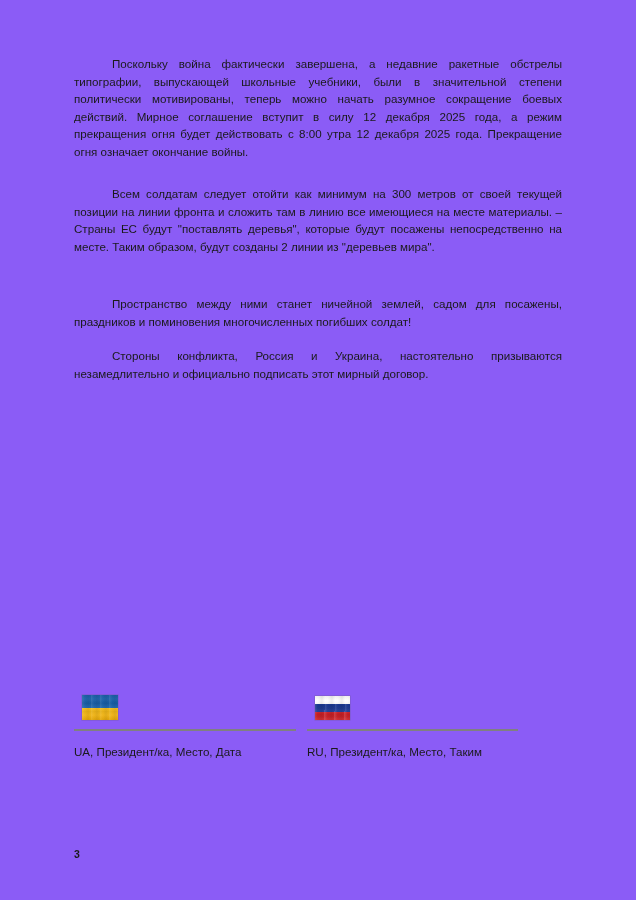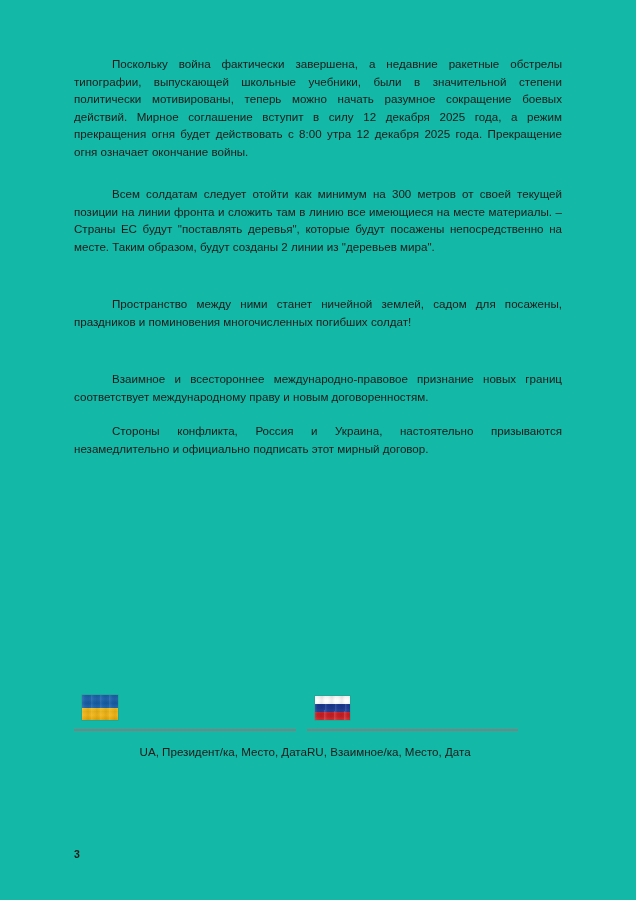--- a/index.html
+++ b/index.html
@@ -4,21 +4,21 @@
 <style>
   html, body {
     margin: 0;
     padding: 0;
     background: #ffffff;
   }
   .page {
     position: relative;
     width: 636px;
     height: 900px;
-    background: #14b8a6;
+    background: #8b5cf6;
     overflow: hidden;
     font-family: "Liberation Sans", sans-serif;
     color: #000000;
   }
   .content {
     position: absolute;
     left: 74px;
     top: 55px;
     width: 488px;
   }
@@ -43,21 +43,21 @@
     top: 690px;
     width: 488px;
   }
   .sig-row {
     display: flex;
     align-items: flex-end;
   }
   .sig-col {
     position: relative;
   }
-  .sig-col.ua { width: 233px; text-align: right; }
+  .sig-col.ua { width: 233px; }
   .sig-col.ru { width: 233px; }
 
   .flag-wrap {
     height: 30px;
     display: flex;
     align-items: flex-end;
   }
   .flag {
     position: relative;
     overflow: hidden;
@@ -147,21 +147,20 @@
 </style>
 </head>
 <body>
 
 <div class="page">
 
   <div class="content">
     <p class="para">Поскольку война фактически завершена, а недавние ракетные обстрелы типографии, выпускающей школьные учебники, были в значительной степени политически мотивированы, теперь можно начать разумное сокращение боевых действий. Мирное соглашение вступит в силу 12 декабря 2025 года, а режим прекращения огня будет действовать с 8:00 утра 12 декабря 2025 года. Прекращение огня означает окончание войны.</p>
     <p class="para gap-1">Всем солдатам следует отойти как минимум на 300 метров от своей текущей позиции на линии фронта и сложить там в линию все имеющиеся на месте материалы. – Страны ЕС будут "поставлять деревья", которые будут посажены непосредственно на месте. Таким образом, будут созданы 2 линии из "деревьев мира".</p>
     <p class="para gap-2">Пространство между ними станет ничейной землей, садом для посажены, праздников и поминовения многочисленных погибших солдат!</p>
-    <p class="para gap-3">Взаимное и всестороннее международно-правовое признание новых границ соответствует международному праву и новым договоренностям.</p>
     <p class="para gap-4">Стороны конфликта, Россия и Украина, настоятельно призываются незамедлительно и официально подписать этот мирный договор.</p>
   </div>
 
   <div class="sig-block">
     <div class="sig-row">
 
       <div class="sig-col ua">
         <div class="flag-wrap">
           <div class="flag flag-ua">
             <div class="band-top"></div>
@@ -176,21 +175,21 @@
       <div class="sig-col ru">
         <div class="flag-wrap">
           <div class="flag flag-ru">
             <div class="band-w"></div>
             <div class="band-b"></div>
             <div class="band-r"></div>
             <div class="grunge"></div>
           </div>
         </div>
         <div class="sig-line ru"></div>
-        <div class="sig-label">RU, Взаимное/ка, Место, Дата</div>
+        <div class="sig-label">RU, Президент/ка, Место, Таким</div>
       </div>
 
     </div>
   </div>
 
   <div class="page-number">3</div>
 
 </div>
 
 </body></html>

